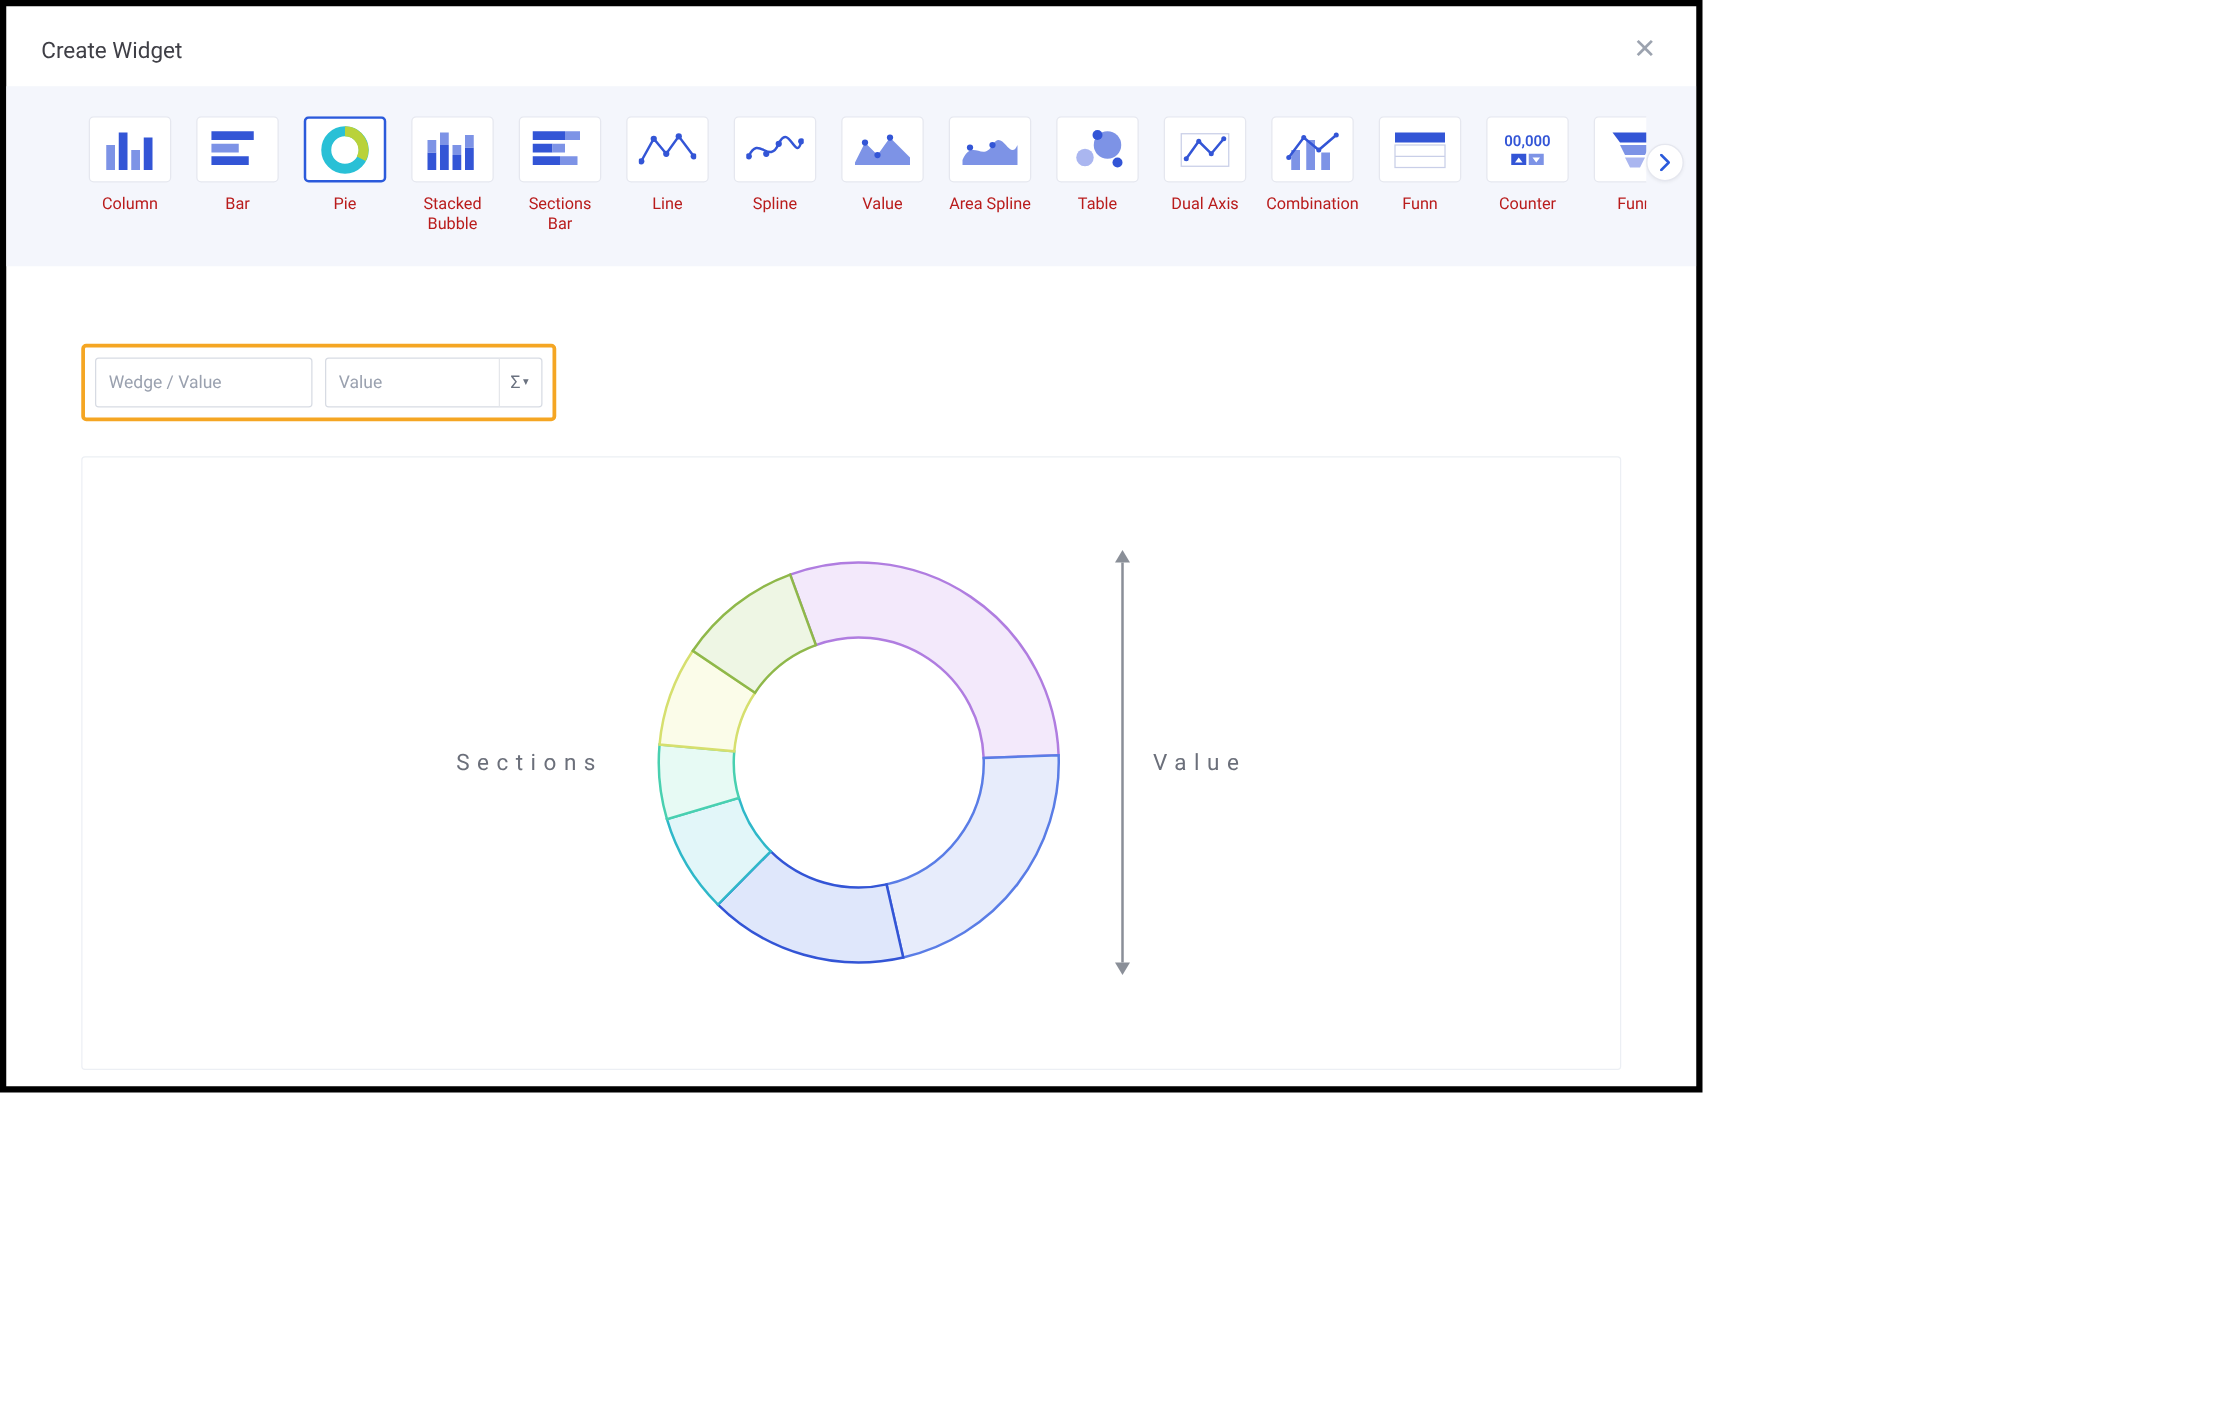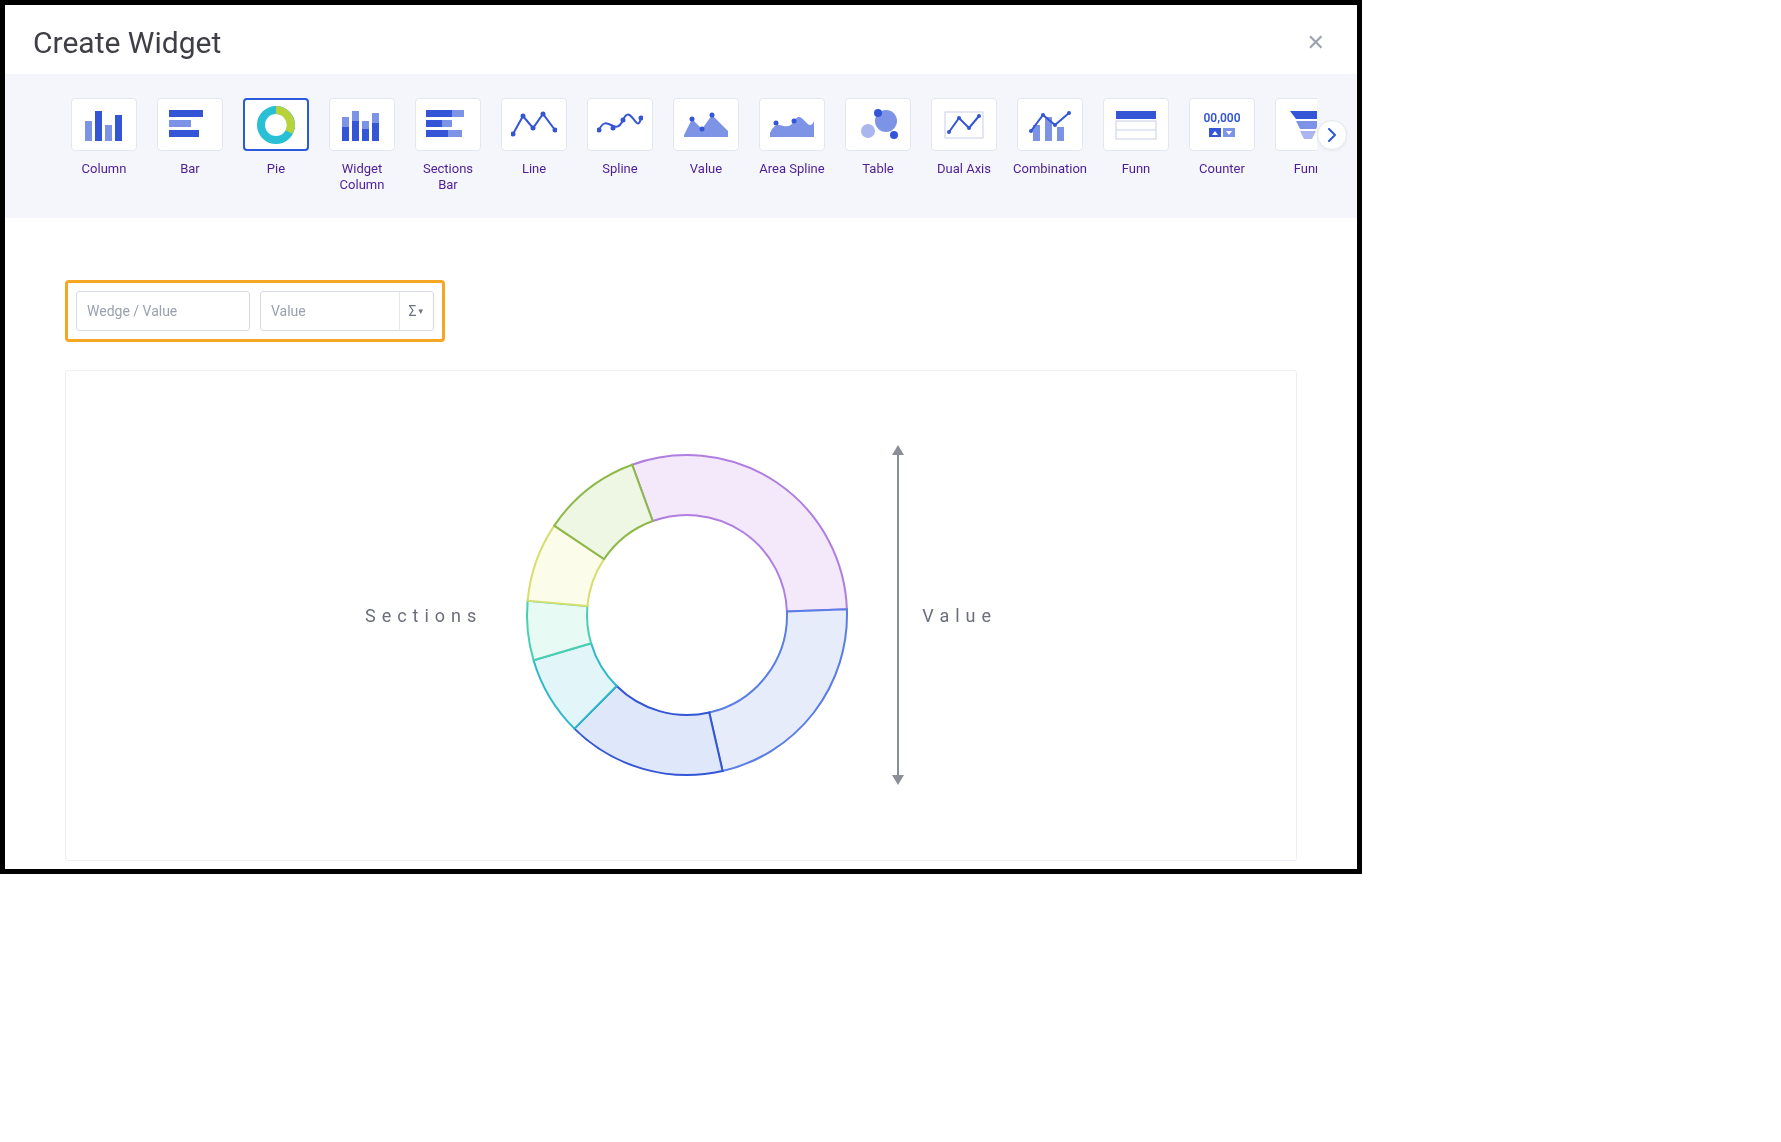--- a/index.html
+++ b/index.html
@@ -18,21 +18,21 @@
     overflow: hidden;
     background: #fff;
   }
   .header {
     display: flex;
     align-items: center;
     justify-content: space-between;
     padding: 20px 28px 14px 28px;
   }
   .title {
-    font-size: 30px;
+    font-size: 18px;
     font-weight: 400;
     color: #3f3f46;
   }
   .close {
     font-size: 22px;
     color: #9ca3af;
     cursor: pointer;
     line-height: 1;
     padding: 4px;
   }
@@ -63,21 +63,21 @@
     display: flex;
     align-items: center;
     justify-content: center;
   }
   .type-item.selected .type-card {
     border: 2px solid #2b5adb;
   }
   .type-label {
     margin-top: 10px;
     font-size: 13px;
-    color: #4c1d95;
+    color: #b91c1c;
     text-align: center;
     line-height: 1.25;
     max-width: 80px;
   }
   .scroll-right {
     position: absolute;
     right: 10px;
     top: 46px;
     width: 30px;
     height: 30px;
@@ -226,21 +226,21 @@
               <g>
                 <rect x="22" y="22" width="7" height="12" fill="#3355d6"></rect>
                 <rect x="22" y="14" width="7" height="8" fill="#7d93e6"></rect>
               </g>
               <g>
                 <rect x="32" y="16" width="7" height="18" fill="#3355d6"></rect>
                 <rect x="32" y="6" width="7" height="10" fill="#7d93e6"></rect>
               </g>
             </svg>
           </div>
-          <div class="type-label">Widget Column</div>
+          <div class="type-label">Stacked Bubble</div>
         </div>
         <div class="type-item">
           <div class="type-card">
             <svg class="icon" width="44" height="34">
               <g>
                 <rect x="0" y="2" width="26" height="7" fill="#3355d6"></rect>
                 <rect x="26" y="2" width="12" height="7" fill="#7d93e6"></rect>
               </g>
               <g>
                 <rect x="0" y="12" width="16" height="7" fill="#3355d6"></rect>

